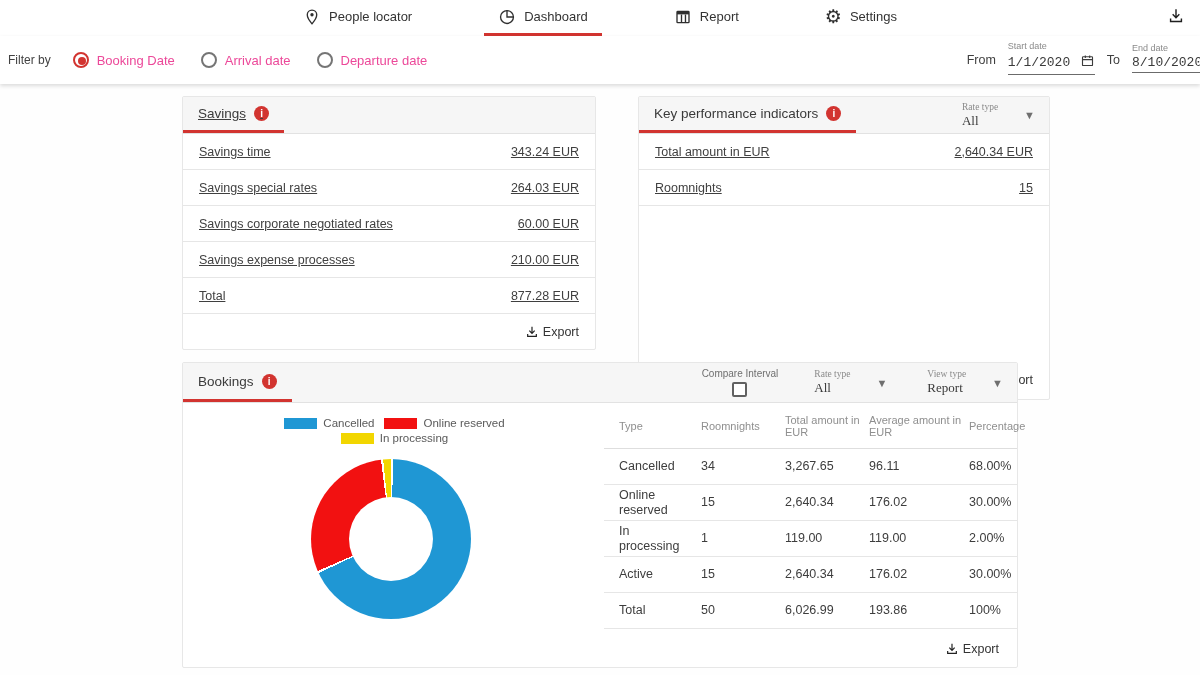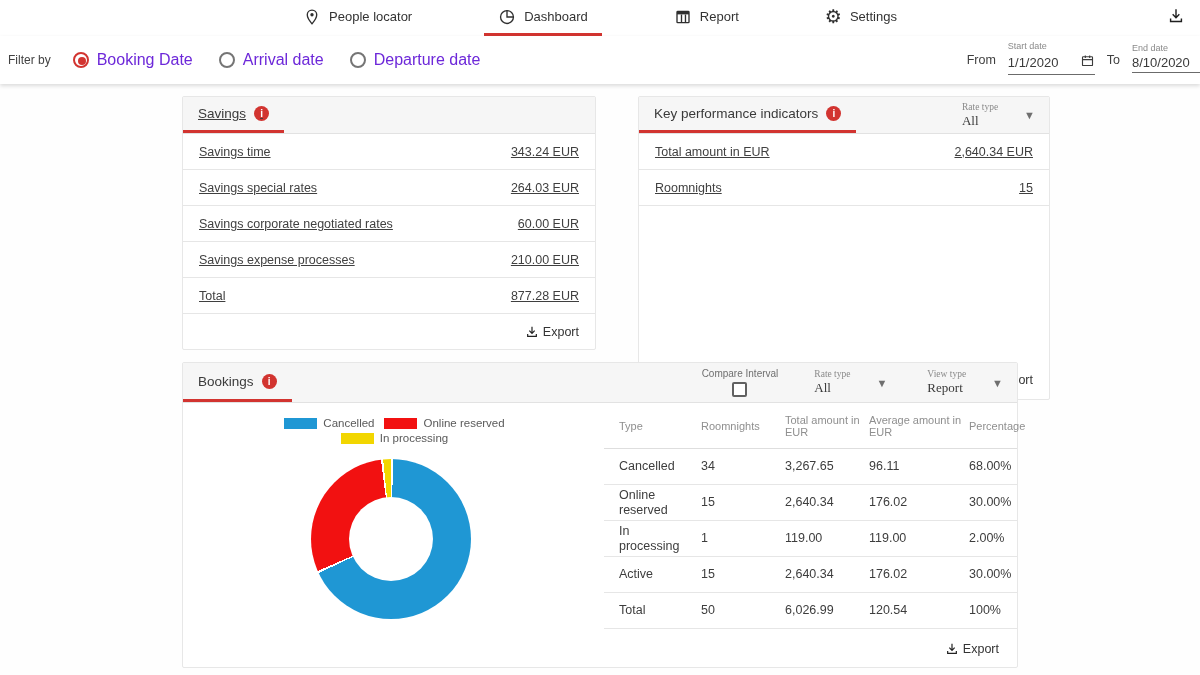--- a/index.html
+++ b/index.html
@@ -14,27 +14,27 @@
   .gear-glyph { font-size:19px; line-height:1; color:#2f2f2f; }
   .top-download { position:absolute; right:14px; top:6px; cursor:pointer; }
 
   
   .filterbar { position:relative; height:48px; background:#fff; box-shadow:0 2px 4px rgba(0,0,0,0.14); display:flex; align-items:center; padding-left:8px; z-index:5; }
   .filter-label { font-size:12px; color:#424242; margin-right:22px; }
   .radio-opt { display:flex; align-items:center; gap:8px; margin-right:26px; cursor:pointer; }
   .radio-circle { width:16px; height:16px; border-radius:50%; border:2px solid #757575; position:relative; flex:0 0 auto; }
   .radio-circle.sel { border-color:#d23430; }
   .radio-circle.sel::after { content:""; position:absolute; left:3px; top:3px; width:8px; height:8px; border-radius:50%; background:#d23430; }
-  .radio-text { font-size:16px; color:#6d28d9; }
+  .radio-text { font-size:13px; color:#ec4899; }
   .date-group { position:absolute; right:0; top:0; height:48px; display:flex; align-items:center; gap:12px; }
   .fromto { font-size:12.5px; color:#3f3f3f; }
   .date-field { display:flex; flex-direction:column; justify-content:flex-end; padding-bottom:4px; }
   .date-field .df-label { font-size:9px; color:#8a8a8a; margin-bottom:2px; }
   .df-valrow { display:flex; align-items:center; border-bottom:1px solid #6b6b6b; padding-bottom:2px; }
-  .df-val { font-size:13px; color:#3a3a3a; border:none; outline:none; background:transparent; font-family:Liberation Sans, sans-serif; }
+  .df-val { font-size:13px; color:#3a3a3a; border:none; outline:none; background:transparent; font-family:Liberation Mono, monospace; }
   .df-start .df-val { width:70px; }
   .df-end .df-val { width:68px; }
   .cal-icon { cursor:pointer; margin-left:2px; }
 
   
   .panel { position:absolute; background:#fff; border:1px solid #e7e7e7; border-radius:2px; }
   .panel-head { background:#f6f6f6; border-bottom:1px solid #e2e2e2; display:flex; align-items:stretch; }
   .panel-title { display:flex; align-items:center; gap:8px; padding:0 15px; border-bottom:3px solid #d23430; font-size:13.5px; color:#3a3a3a; }
   .info-icon { width:15px; height:15px; border-radius:50%; background:#d23430; color:#fff; font-size:10px; font-weight:bold; display:flex; align-items:center; justify-content:center; font-style:normal; }
   .prow { display:flex; justify-content:space-between; align-items:center; height:36px; padding:0 16px; border-bottom:1px solid #e6e6e6; font-size:12.5px;text-decoration:underline; }
@@ -326,21 +326,21 @@
           <span class="cell">Active</span>
           <span class="cell">15</span>
           <span class="cell">2,640.34</span>
           <span class="cell">176.02</span>
           <span class="cell">30.00%</span>
         </div>
         <div class="bk-table-row">
           <span class="cell">Total</span>
           <span class="cell">50</span>
           <span class="cell">6,026.99</span>
-          <span class="cell">120.54</span>
+          <span class="cell">193.86</span>
           <span class="cell">100%</span>
         </div>
         <div class="bk-export">
           <span class="export-btn">
             <svg width="16" height="16" viewBox="0 0 24 24" fill="none" stroke="#222" stroke-width="1.8">
               <path d="M12 4 V13.5 M8 10 l4 4 4-4 M5.5 15 v3.5 h13 V15"></path>
             </svg>
             <span>Export</span>
           </span>
         </div>

